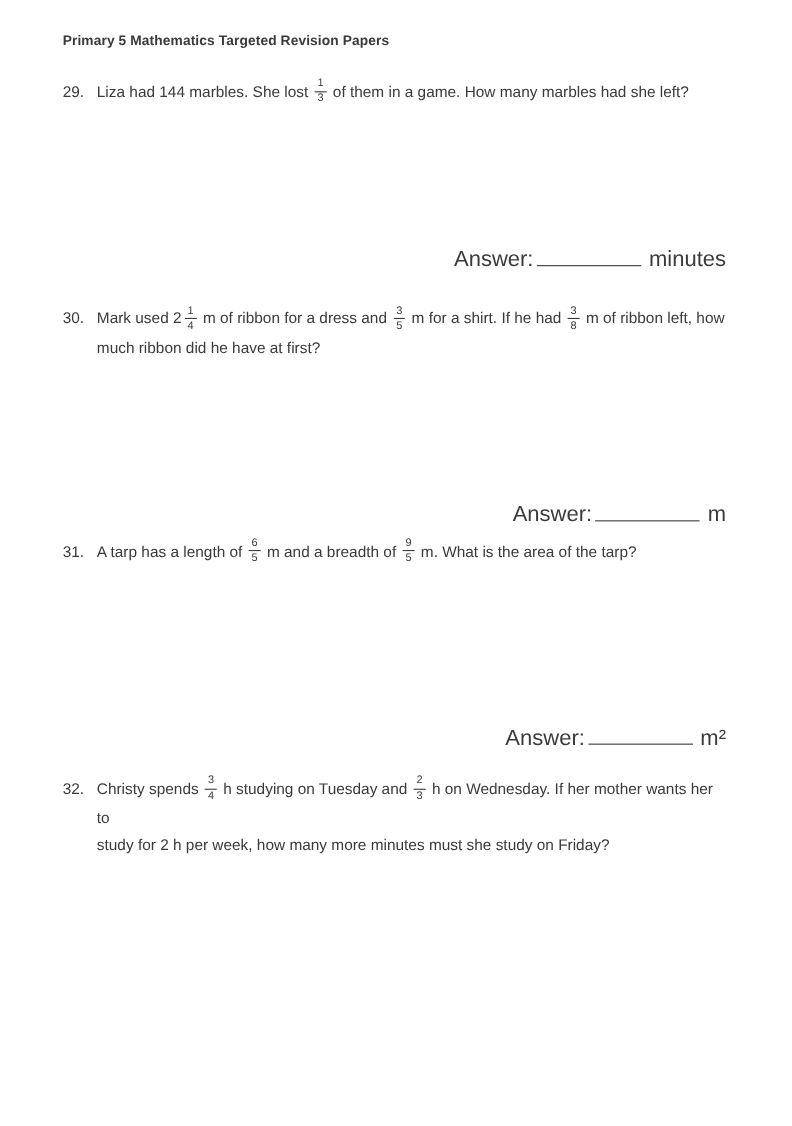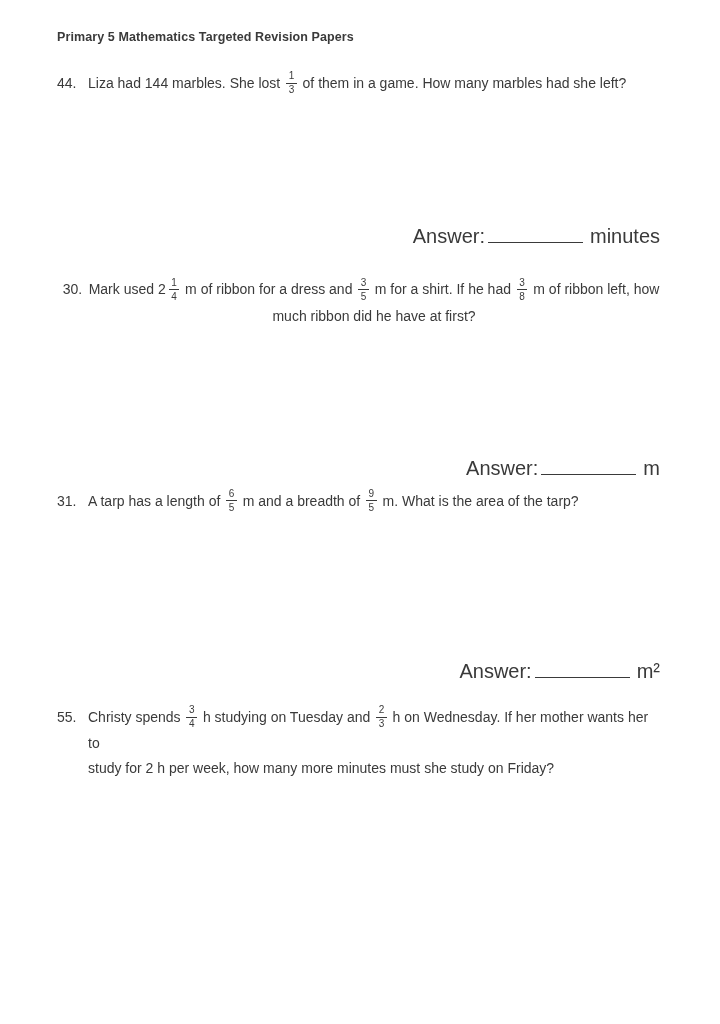--- a/index.html
+++ b/index.html
@@ -66,21 +66,21 @@
   .answer-blank {
     display: inline-block;
     width: 95px;
     height: 13px;
     border-bottom: 1.5px solid #3a3a3a;
   }
   .answer-unit { margin-left: 7px; }
   
   .question:nth-of-type(1) { margin-top: 27px; }
   .question:nth-of-type(1) .answer-row { margin-top: 128px; }
-  .question:nth-of-type(2) { margin-top: 29px; text-align: center; }
+  .question:nth-of-type(2) { margin-top: 29px; }
   .question:nth-of-type(2) .answer-row { margin-top: 128px; }
   .question:nth-of-type(3) { margin-top: 9px; }
   .question:nth-of-type(3) .answer-row { margin-top: 145px; }
   .question:nth-of-type(4) { margin-top: 22px; }
   .question:nth-of-type(4) .answer-row { margin-top: 146px; }
   .footer {
     margin-top: 34px;
     text-align: center;
   }
   .footer-rule {
@@ -92,21 +92,21 @@
 </style>
 </head>
 <body>
 
 <div class="page">
 
   <div class="header">Primary 5 Mathematics Targeted Revision Papers</div>
 
   <section class="question">
     <div class="q-row">
-      <span class="q-num">44.</span>
+      <span class="q-num">29.</span>
       <div class="q-text">Liza had 144 marbles. She lost <span class="frac">
             <span class="num">1</span>
             <span class="den">3</span>
           </span> of them in a game. How many marbles had she left?</div>
     </div>
     <div class="answer-row">
       <span class="answer-label">Answer:</span>
       <span class="answer-blank"></span>
       <span class="answer-unit">minutes</span>
     </div>
@@ -146,21 +146,21 @@
     </div>
     <div class="answer-row">
       <span class="answer-label">Answer:</span>
       <span class="answer-blank"></span>
       <span class="answer-unit">m²</span>
     </div>
   </section>
 
   <section class="question">
     <div class="q-row">
-      <span class="q-num">55.</span>
+      <span class="q-num">32.</span>
       <div class="q-text">Christy spends <span class="frac">
             <span class="num">3</span>
             <span class="den">4</span>
           </span> h studying on Tuesday and <span class="frac">
             <span class="num">2</span>
             <span class="den">3</span>
           </span> h on Wednesday. If her mother wants her to<br>study for 2 h per week, how many more minutes must she study on Friday?</div>
     </div>
     <div class="answer-row">
       <span class="answer-label">Answer:</span>

